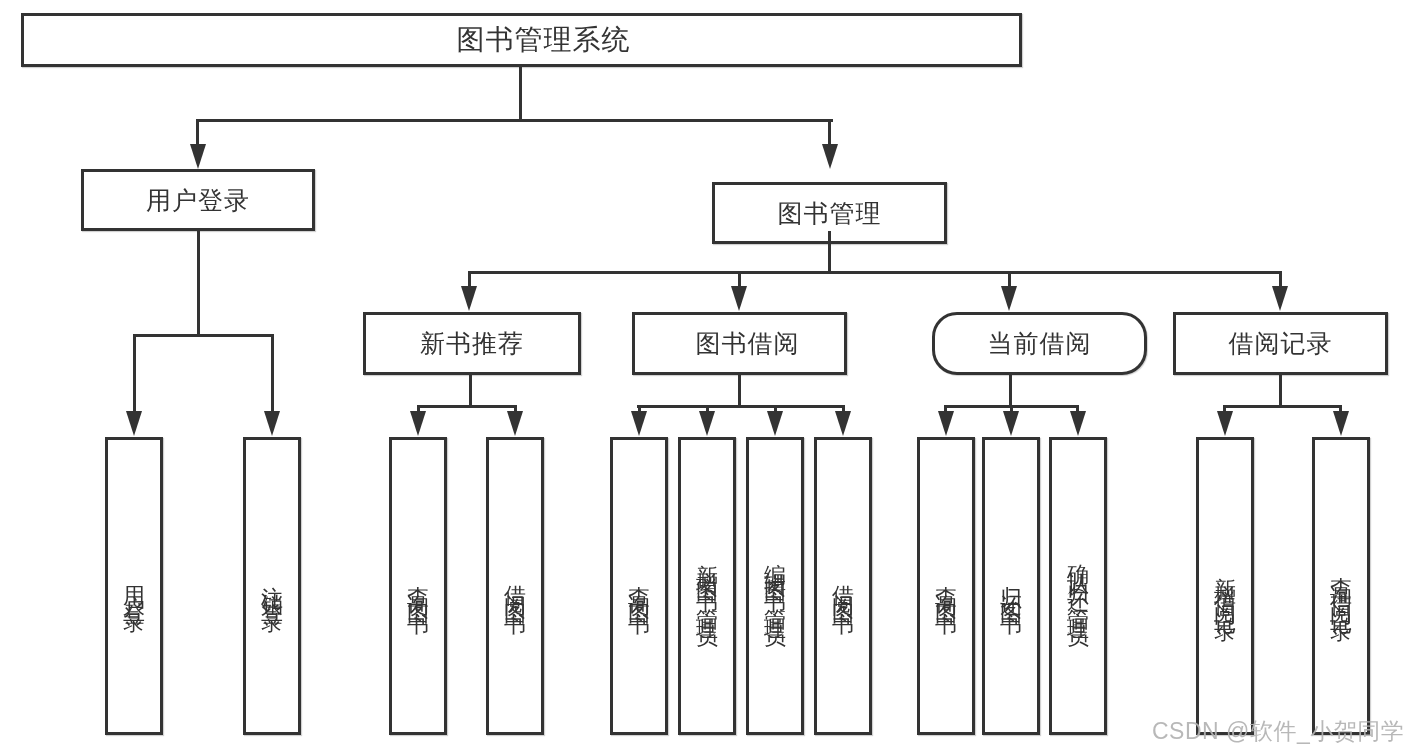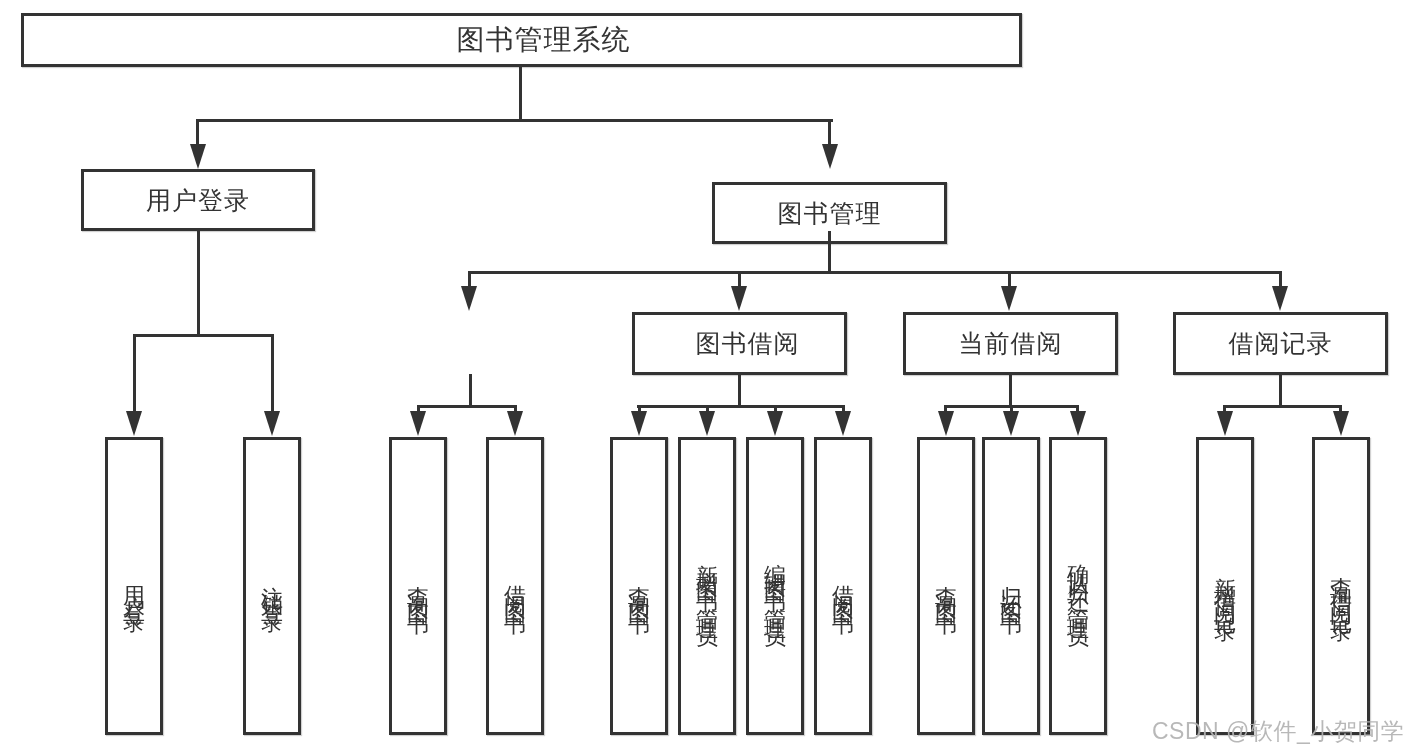--- a/index.html
+++ b/index.html
@@ -102,24 +102,27 @@
   <div class="hl" style="left:468px; top:271px; width:814px;"></div>
   <div class="vl" style="left:468px; top:271px; height:18px;"></div>
   <div class="arrow" style="left:461px; top:286px;"></div>
   <div class="vl" style="left:738px; top:271px; height:18px;"></div>
   <div class="arrow" style="left:731px; top:286px;"></div>
   <div class="vl" style="left:1008px; top:271px; height:18px;"></div>
   <div class="arrow" style="left:1001px; top:286px;"></div>
   <div class="vl" style="left:1279px; top:271px; height:18px;"></div>
   <div class="arrow" style="left:1272px; top:286px;"></div>
 
+  <div class="box h2" style="left:363px; top:312px; width:218px; height:63px;">
+    <span>新书推荐</span>
+  </div>
   <div class="box h2" style="left:632px; top:312px; width:215px; height:63px;padding-left:16px;">
     <span>图书借阅</span>
   </div>
-  <div class="box h2" style="left:903px; top:312px; width:215px; height:63px;">
+  <div class="box h2" style="left:932px; top:312px; width:215px; height:63px;border-radius:25px;">
     <span>当前借阅</span>
   </div>
   <div class="box h2" style="left:1173px; top:312px; width:215px; height:63px;">
     <span>借阅记录</span>
   </div>
 
   <div class="vl" style="left:469px; top:374px; height:33px;"></div>
   <div class="hl" style="left:417px; top:405px; width:100px;"></div>
   <div class="vl" style="left:417px; top:405px; height:9px;"></div>
   <div class="arrow" style="left:410px; top:411px;"></div>

